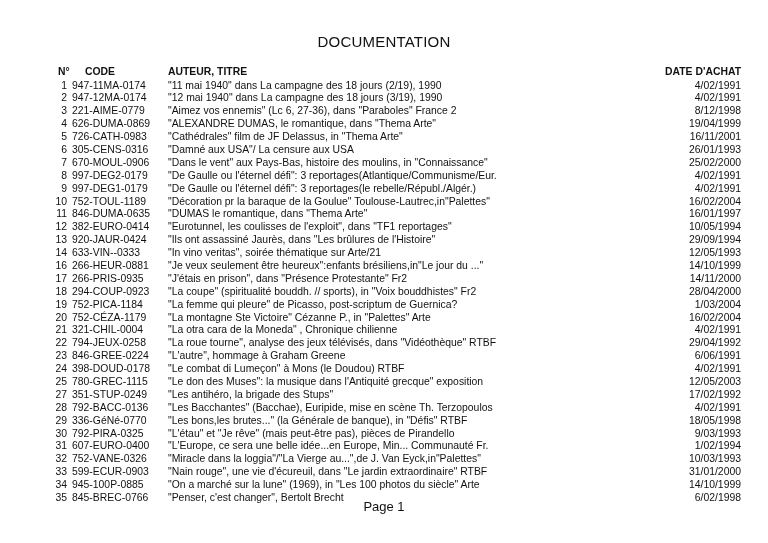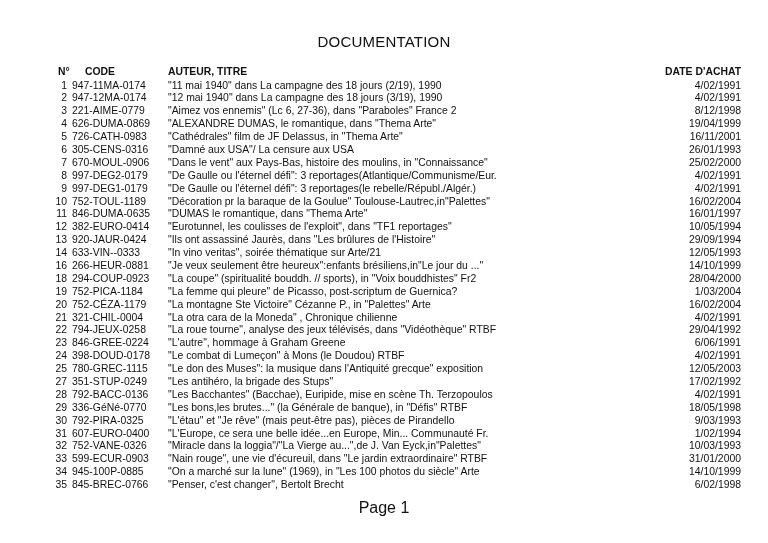--- a/index.html
+++ b/index.html
@@ -19,21 +19,21 @@
     .col-num  { position: absolute; left: 40px; width: 27px; text-align: right; }
     .col-code { position: absolute; left: 72px; }
     .col-title{ position: absolute; left: 168px; }
     .col-date { position: absolute; right: 27px; width: 120px; text-align: right; }
     .head { font-weight: bold; height: 13.5px; }
     .head .col-num { left: 58px; width: auto; text-align: left; }
     .head .col-code { left: 85px; }
     .head .col-date { right: 27px; }
     .footer {
       position: absolute; top: 499px; left: 0; width: 768px; text-align: center;
-      font-size: 16px;
+      font-size: 13px;
     }
   </style>
 </head>
 <body>
 
 <div class="header-title">DOCUMENTATION</div>
 
 <div class="table">
   <div class="row head">
     <span class="col-num">N°</span>
@@ -126,20 +126,26 @@
         <span class="col-title">"In vino veritas", soirée thématique sur Arte/21</span>
         <span class="col-date">12/05/1993</span>
       </div>
       <div class="row">
         <span class="col-num">16</span>
         <span class="col-code">266-HEUR-0881</span>
         <span class="col-title">"Je veux seulement être heureux":enfants brésiliens,in"Le jour du ..."</span>
         <span class="col-date">14/10/1999</span>
       </div>
       <div class="row">
+        <span class="col-num">17</span>
+        <span class="col-code">266-PRIS-0935</span>
+        <span class="col-title">"J'étais en prison", dans "Présence Protestante" Fr2</span>
+        <span class="col-date">14/11/2000</span>
+      </div>
+      <div class="row">
         <span class="col-num">18</span>
         <span class="col-code">294-COUP-0923</span>
         <span class="col-title">"La coupe" (spiritualité bouddh. // sports), in "Voix bouddhistes" Fr2</span>
         <span class="col-date">28/04/2000</span>
       </div>
       <div class="row">
         <span class="col-num">19</span>
         <span class="col-code">752-PICA-1184</span>
         <span class="col-title">"La femme qui pleure" de Picasso, post-scriptum de Guernica?</span>
         <span class="col-date">1/03/2004</span>

